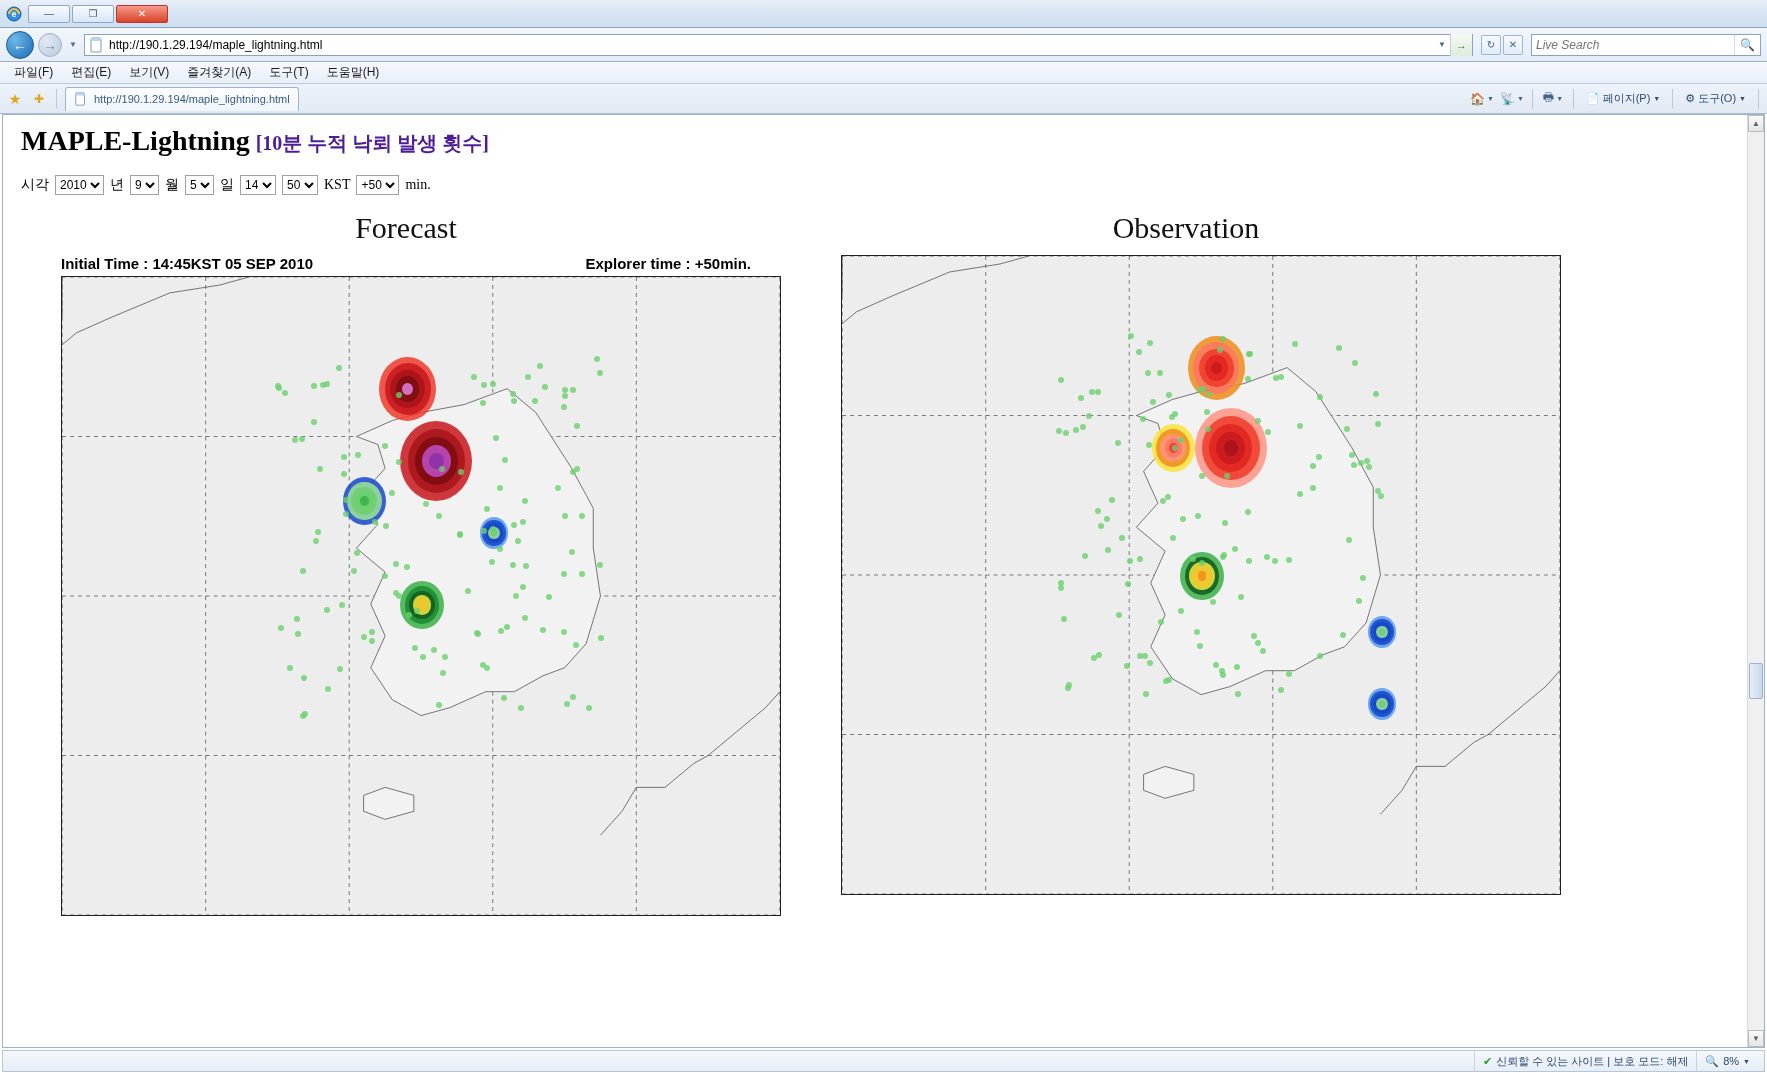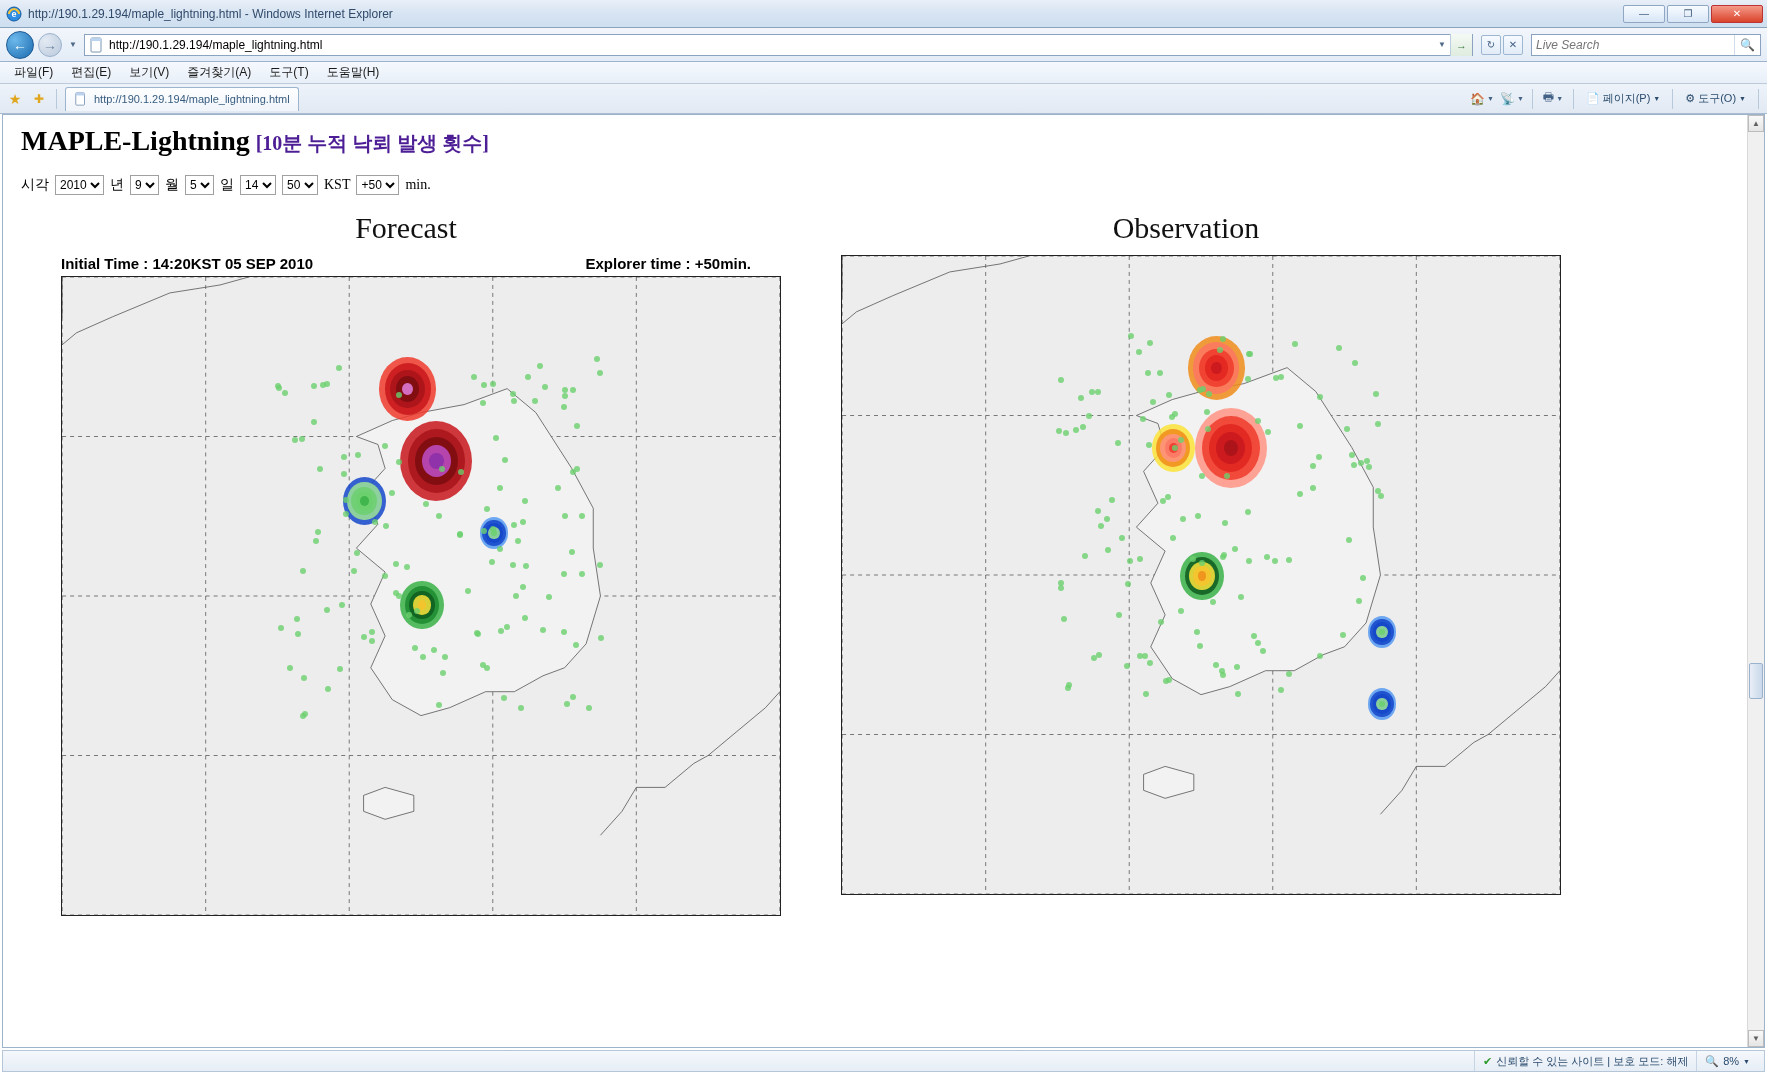--- a/index.html
+++ b/index.html
@@ -103,21 +103,20 @@
 </style>
 </head>
 <body>
 
 <div class="titlebar">
   <svg class="ie-icon" viewBox="0 0 16 16">
       <circle cx="8" cy="8" r="7" fill="#2f8de3" stroke="#135a9e"></circle>
       <path d="M3 8c0-3 3-5 5-5s5 2 5 5" fill="none" stroke="#f2c23a" stroke-width="2"></path>
       <text x="8" y="11" text-anchor="middle" font-size="9" font-family="Arial" fill="#fff" font-weight="bold">e</text>
     </svg>
-  <div class="title">http://190.1.29.194/maple_lightning.html - Windows Internet Explorer</div>
   <div class="winbtns">
     <div class="winbtn">—</div>
     <div class="winbtn">❐</div>
     <div class="winbtn close">✕</div>
   </div>
 </div>
 
 <div class="navbar">
   <div class="navbtn back">←</div>
   <div class="navbtn fwd">→</div>
@@ -191,21 +190,21 @@
       <select><option>+50</option></select>
       <span class="lbl">min.</span>
     </div>
 
     <div class="maps-row">
 
       <div class="map-col">
         <div class="map-title">Forecast</div>
         <div class="map-frame">
           <div class="map-head">
-            <span>Initial Time : 14:20KST 05 SEP 2010</span>
+            <span>Initial Time : 14:45KST 05 SEP 2010</span>
             <span>Explorer time : +50min.</span>
           </div>
           <div class="map-plot" id="plotL">
               <svg class="geo" viewBox="0 0 720 640">
                 <line x1="0" x2="0" y1="0" y2="640" stroke="#000" stroke-width="0.5" stroke-dasharray="4 4"></line>
                 <line x1="144" x2="144" y1="0" y2="640" stroke="#000" stroke-width="0.5" stroke-dasharray="4 4"></line>
                 <line x1="288" x2="288" y1="0" y2="640" stroke="#000" stroke-width="0.5" stroke-dasharray="4 4"></line>
                 <line x1="432" x2="432" y1="0" y2="640" stroke="#000" stroke-width="0.5" stroke-dasharray="4 4"></line>
                 <line x1="576" x2="576" y1="0" y2="640" stroke="#000" stroke-width="0.5" stroke-dasharray="4 4"></line>
                 <line x1="720" x2="720" y1="0" y2="640" stroke="#000" stroke-width="0.5" stroke-dasharray="4 4"></line>

